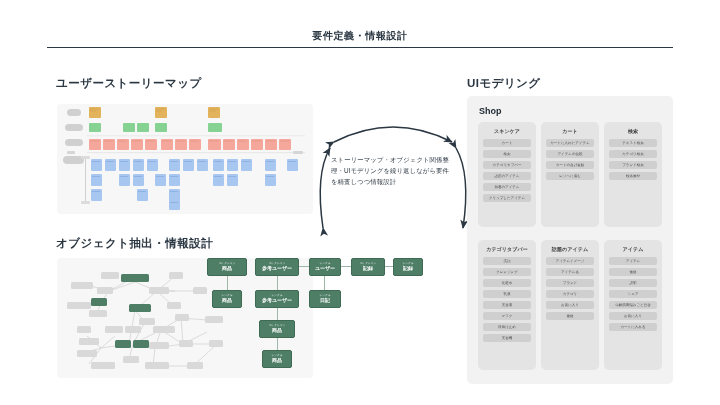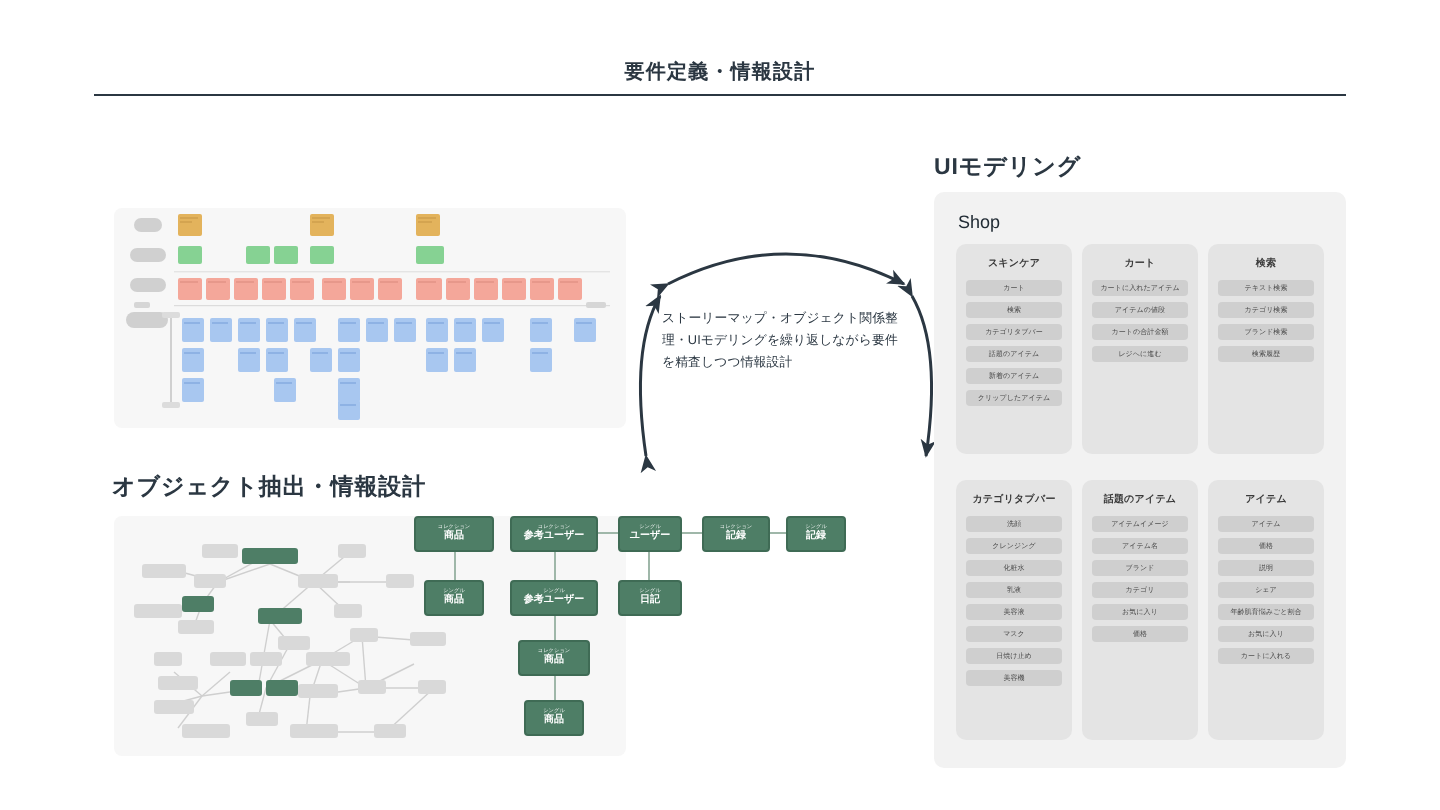--- a/index.html
+++ b/index.html
@@ -44,21 +44,21 @@
   .obj-link{position:absolute;background:#9fb7a9;}
 
   
   #cycle-arrows{position:absolute;left:313px;top:118px;width:160px;height:140px;}
   #cycle-text{
     position:absolute;left:331px;top:154px;width:118px;
     font-size:6.4px;line-height:1.75;color:#2b3742;letter-spacing:.01em;font-weight:500;
   }
 
   
-  #ui-shop-title{position:absolute;left:479px;top:106px;font-size:9px;font-weight:400;color:#222c35;}
+  #ui-shop-title{position:absolute;left:479px;top:106px;font-size:9px;font-weight:700;color:#222c35;}
   .ui-card{
     position:absolute;background:#e4e4e4;border-radius:5px;box-sizing:border-box;
     padding:6px 5px 7px 5px;
   }
   .ui-card h4{
     margin:0 0 5px 0;font-size:5px;font-weight:700;text-align:center;color:#3a3a3a;letter-spacing:.02em;
   }
   .ui-item{
     background:#cfcfcf;border-radius:2px;height:8px;margin-bottom:3px;
     display:flex;align-items:center;justify-content:center;
@@ -66,20 +66,21 @@
   }
 </style>
 </head>
 <body>
 
 <div class="slide">
 
   <div class="slide-title">要件定義・情報設計</div>
   <div class="title-rule"></div>
 
+  <div class="sec-h" id="h-story">ユーザーストーリーマップ</div>
 
   <div class="panel" id="panel-story">
     <svg width="256" height="110" viewBox="0 0 256 110">
 
       <rect x="10" y="5" width="14" height="7" rx="3.5" fill="#d0d0d0"></rect>
       <rect x="8" y="20" width="18" height="7" rx="3.5" fill="#d0d0d0"></rect>
       <rect x="8" y="35" width="18" height="7" rx="3.5" fill="#d0d0d0"></rect>
       <rect x="6" y="52" width="21" height="8" rx="4" fill="#d0d0d0"></rect>
 
       <g fill="#e3b35c">

